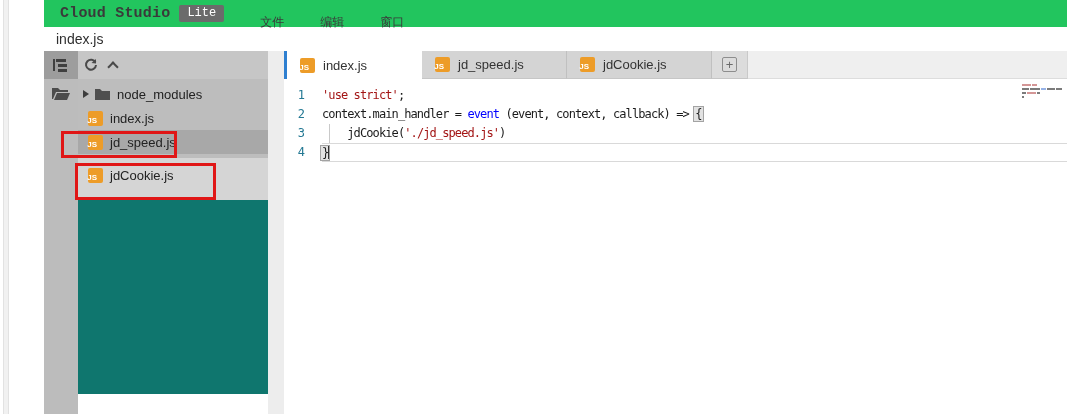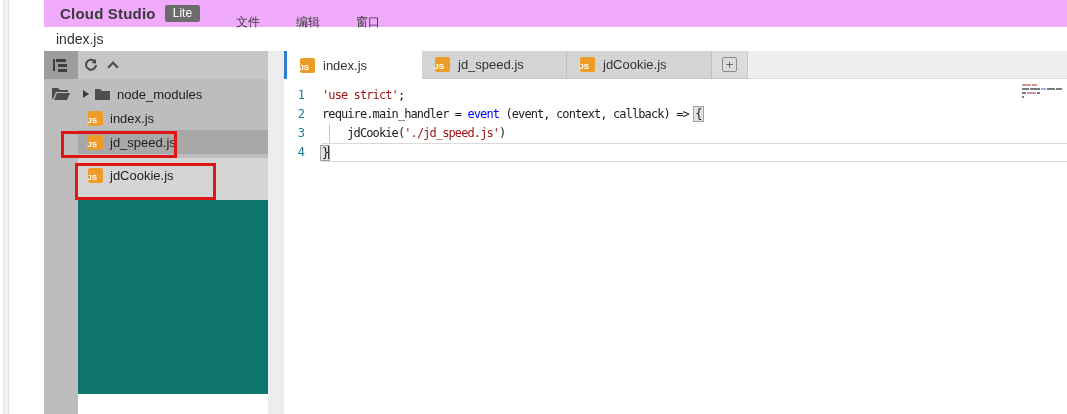--- a/index.html
+++ b/index.html
@@ -7,21 +7,21 @@
   body { font-family:"Liberation Sans", sans-serif; }
 
   .page { position:relative; width:1067px; height:414px; background:#fff; overflow:hidden; }
 
   .left-strip { position:absolute; left:3px; top:0; width:6px; height:414px;
                 background:#f1f1f1; border-left:1px solid #e2e2e2; border-right:1px solid #e2e2e2; }
 
   .app { position:absolute; left:44px; top:0; width:1023px; height:414px; }
 
   
-  .menubar { height:27px; display:flex; align-items:center; background:#f0abfc; }
+  .menubar { height:27px; display:flex; align-items:center; background:#22c55e;font-family:Liberation Mono, monospace; }
   .brand { margin-left:16px; font-weight:bold; font-size:15px; color:#3a3a3a; letter-spacing:.2px; }
   .badge { margin-left:9px; background:#6b6b6b; color:#fff; font-size:12px;
            padding:1px 8px 2px; border-radius:2px; }
   .menu-item { margin-left:36px; font-size:12px; color:#3a3a3a; cursor:default;margin-top:17px; }
 
   
   .titlebar { height:24px; line-height:24px; padding-left:12px; font-size:14px; color:#2f2f2f;
               background:#fff; }
 
   
@@ -188,21 +188,21 @@
           <div class="tab-filler"></div>
         </div>
 
         <div class="editor">
           <div class="code-line">
             <span class="gutter">1</span>
             <span class="code"><span class="tok-string">'use strict'</span><span>;</span></span>
           </div>
           <div class="code-line">
             <span class="gutter">2</span>
-            <span class="code"><span>require.main_handler = </span><span class="tok-keyword">event</span><span> (event, context, callback) =&gt; </span><span class="bracket-box">{</span></span>
+            <span class="code"><span>context.main_handler = </span><span class="tok-keyword">event</span><span> (event, context, callback) =&gt; </span><span class="bracket-box">{</span></span>
           </div>
           <div class="code-line">
             <span class="gutter">3</span>
             <span class="code"><span class="indent-guide"></span><span>    jdCookie(</span><span class="tok-string">'./jd_speed.js'</span><span>)</span></span>
           </div>
           <div class="code-line">
             <span class="gutter">4</span>
             <span class="code current"><span class="bracket-box">}</span><span class="caret"></span></span>
           </div>
 

